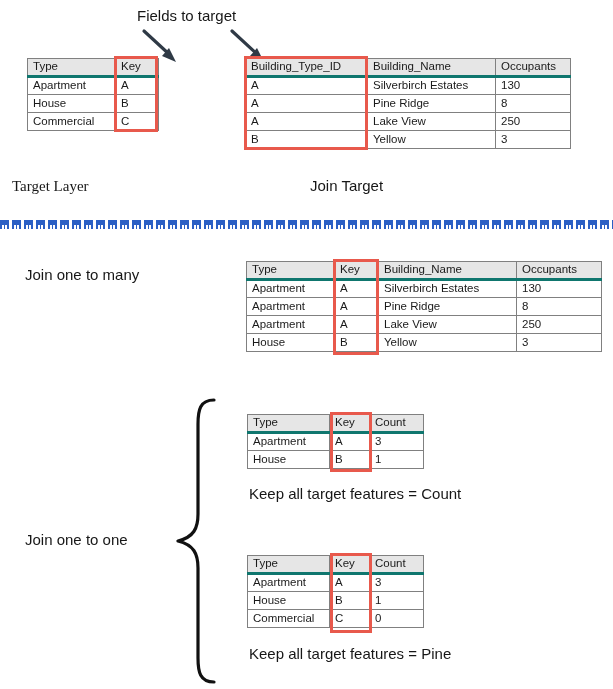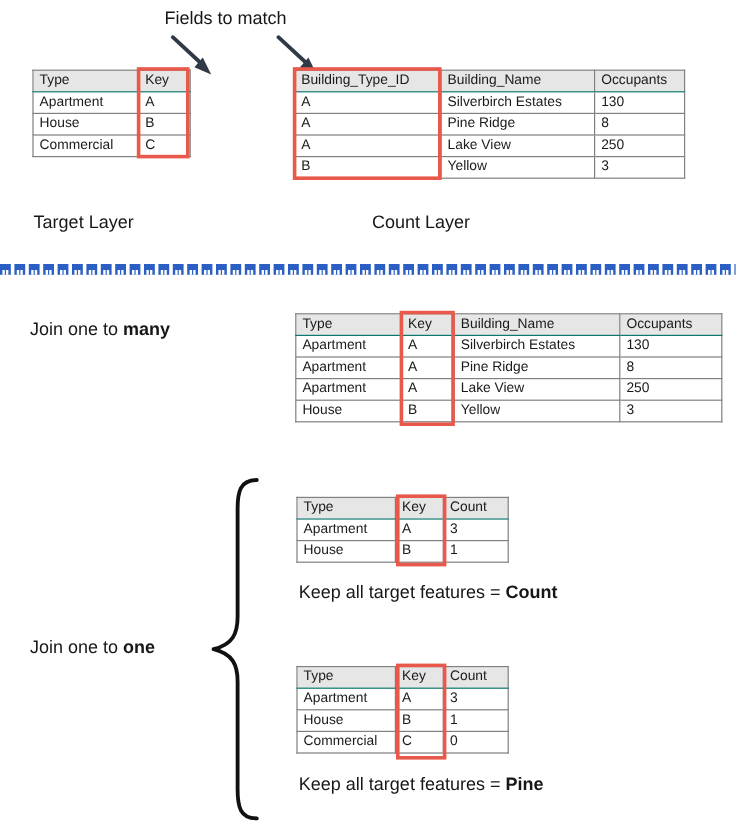--- a/index.html
+++ b/index.html
@@ -20,21 +20,21 @@
   
   .label {
     position: absolute;
     font-size: 14.5px;
     color: #171717;
     white-space: nowrap;
     line-height: 1.1;
     font-weight: 400;
   }
   .label.big { font-size: 15px; }
-  .label b { font-weight: 700; }
+  .label b { font-weight: 400; }
 
   
   .tbl {
     position: absolute;
     border-collapse: collapse;
     table-layout: fixed;
     background: #ffffff;
     font-size: 11.5px;
     color: #1a1a1a;
   }
@@ -46,21 +46,21 @@
     height: 18px;
     box-sizing: border-box;
     white-space: nowrap;
     overflow: hidden;
     background: #ffffff;
     vertical-align: middle;
     line-height: 1.15;
   }
   .tbl thead th {
     background: #e6e6e6;
-    border-bottom: 1px solid #0f766e;
+    border-bottom: 3px solid #0f766e;
   }
 
   
   .keybox {
     position: absolute;
     border: 3px solid #e8594c;
     box-sizing: border-box;
     pointer-events: none;
     background: transparent;
   }
@@ -91,21 +91,21 @@
   }
   .divider .seg::before { left: 2px; }
   .divider .seg::after  { right: 2px; }
 
   
   .brace-svg { position: absolute; }
 </style>
 </head>
 <body>
 
-<div class="label" style="left:137px; top:8px; font-size:15px;">Fields to match</div>
+<div class="label" style="left:137px; top:8px; font-size:15px;">Fields to target</div>
 
 <svg class="arrow-svg" width="46" height="36" style="left:140px; top:28px;" viewBox="0 0 46 36">
   <line x1="4" y1="3" x2="30" y2="27" stroke="#2f3a46" stroke-width="3.2" stroke-linecap="round"></line>
   <polygon points="36,34 22,28 29,20" fill="#2f3a46"></polygon>
 </svg>
 
 <svg class="arrow-svg" width="46" height="36" style="left:228px; top:28px;" viewBox="0 0 46 36">
   <line x1="4" y1="3" x2="30" y2="27" stroke="#2f3a46" stroke-width="3.2" stroke-linecap="round"></line>
   <polygon points="36,34 22,28 29,20" fill="#2f3a46"></polygon>
 </svg>
@@ -169,22 +169,22 @@
     </tr>
     <tr>
       <td>B</td>
       <td>Yellow</td>
       <td>3</td>
     </tr>
   </tbody>
 </table>
 <div class="keybox" style="left:244px; top:56px; width:124px; height:94px;"></div>
 
-<div class="label big" style="left:28px; top:178px;">Target Layer</div>
-<div class="label big" style="left:310px; top:178px;">Count Layer</div>
+<div class="label big" style="left:12px; top:178px;font-family:Liberation Serif, serif;">Target Layer</div>
+<div class="label big" style="left:310px; top:178px;">Join Target</div>
 
 <div class="divider" style="left:0px; top:220px; width:613px; height:10px;">
     <span class="seg" style="left: 0px; width: 9px;"></span>
     <span class="seg" style="left: 12px; width: 9px;"></span>
     <span class="seg" style="left: 24px; width: 9px;"></span>
     <span class="seg" style="left: 36px; width: 9px;"></span>
     <span class="seg" style="left: 48px; width: 9px;"></span>
     <span class="seg" style="left: 60px; width: 9px;"></span>
     <span class="seg" style="left: 72px; width: 9px;"></span>
     <span class="seg" style="left: 84px; width: 9px;"></span>

